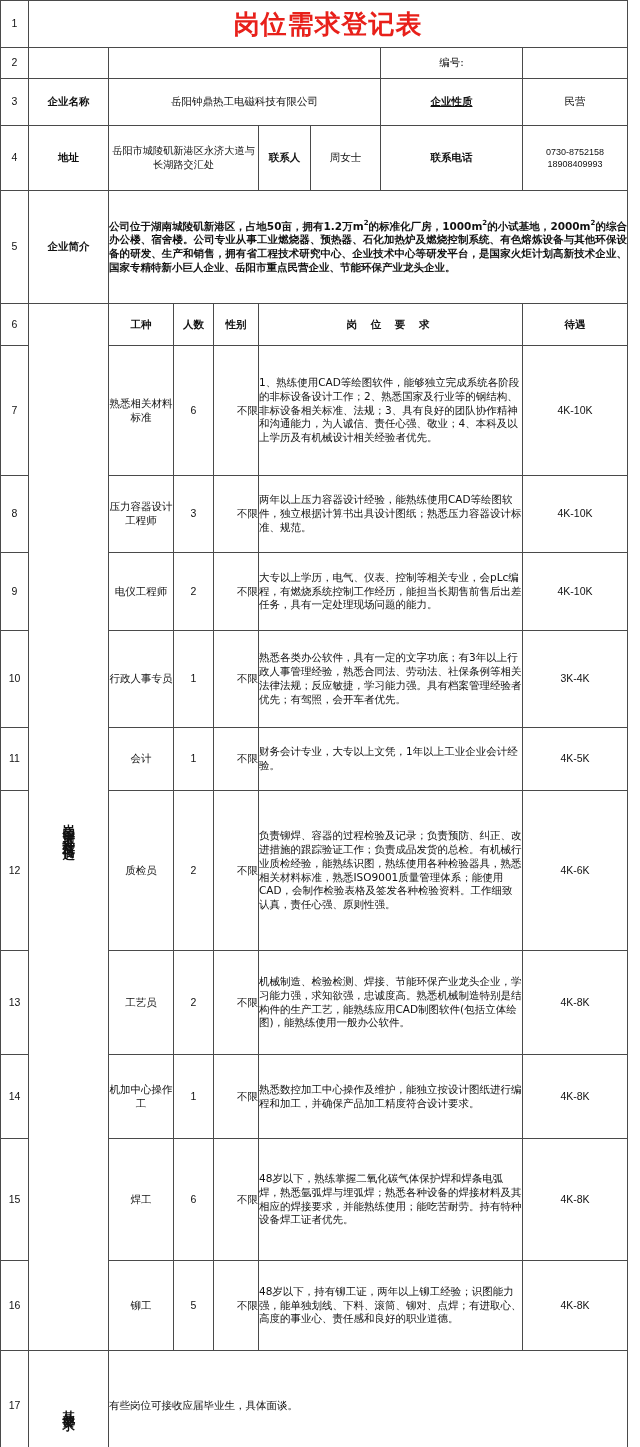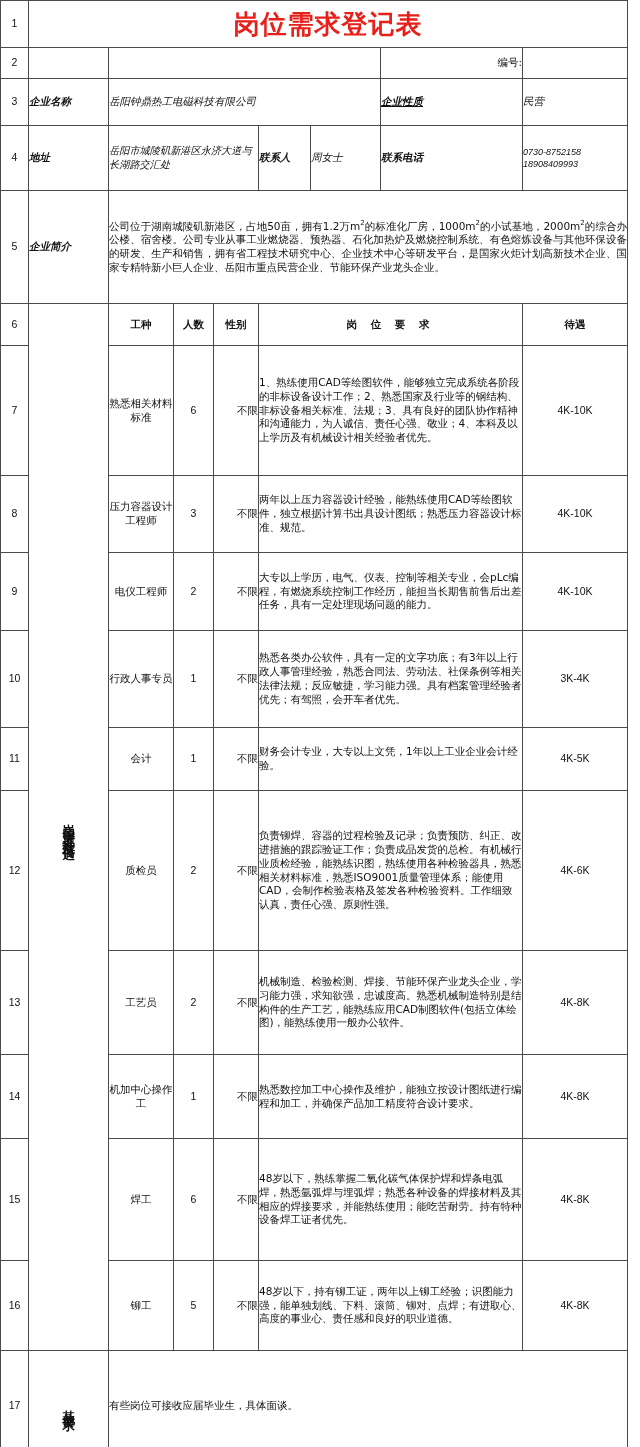--- a/index.html
+++ b/index.html
@@ -32,48 +32,49 @@
     border-right:2px solid #4a4a4a;
     border-top:1px solid #b9b9b9;
     border-bottom:1px solid #b9b9b9;
     border-left:none;
     text-align:center;
     font-size:9px;
     color:#8a8a8a;
     font-family:"Liberation Sans",sans-serif;
   }
   .cellpad{padding:3px 5px;}
-  .ctr{text-align:left;font-style:italic;}
+  .ctr{text-align:center;}
   .b{font-weight:bold;}
 
   
   .title-cell{border-left:1px solid #d8d8d8;border-top:1px solid #d8d8d8;border-right:1px solid #d8d8d8;margin-left:44px;}
   .title-txt{
     text-align:center;
     color:#e8201a;
     font-weight:bold;
     font-size:26px;
     letter-spacing:1px;
     font-family:"DejaVu Sans","Liberation Sans",sans-serif;
   }
   .light-td{border:1px solid #dcdcdc;}
   .bianhao{
-    text-align:right;
+    text-align:center;
     font-size:11px;
     color:#111;
     padding-right:2px;
   }
 
   
   .desc{
     font-size:10.2px;
     line-height:1.45;
     text-align:justify;
     padding:4px 6px 4px 6px;
     color:#111;
+    font-weight:bold;
   }
   .req{
     font-size:10.2px;
     line-height:1.5;
     text-align:left;
     padding:3px 5px;
     color:#111;
   }
   .hdr{
     font-weight:bold;

